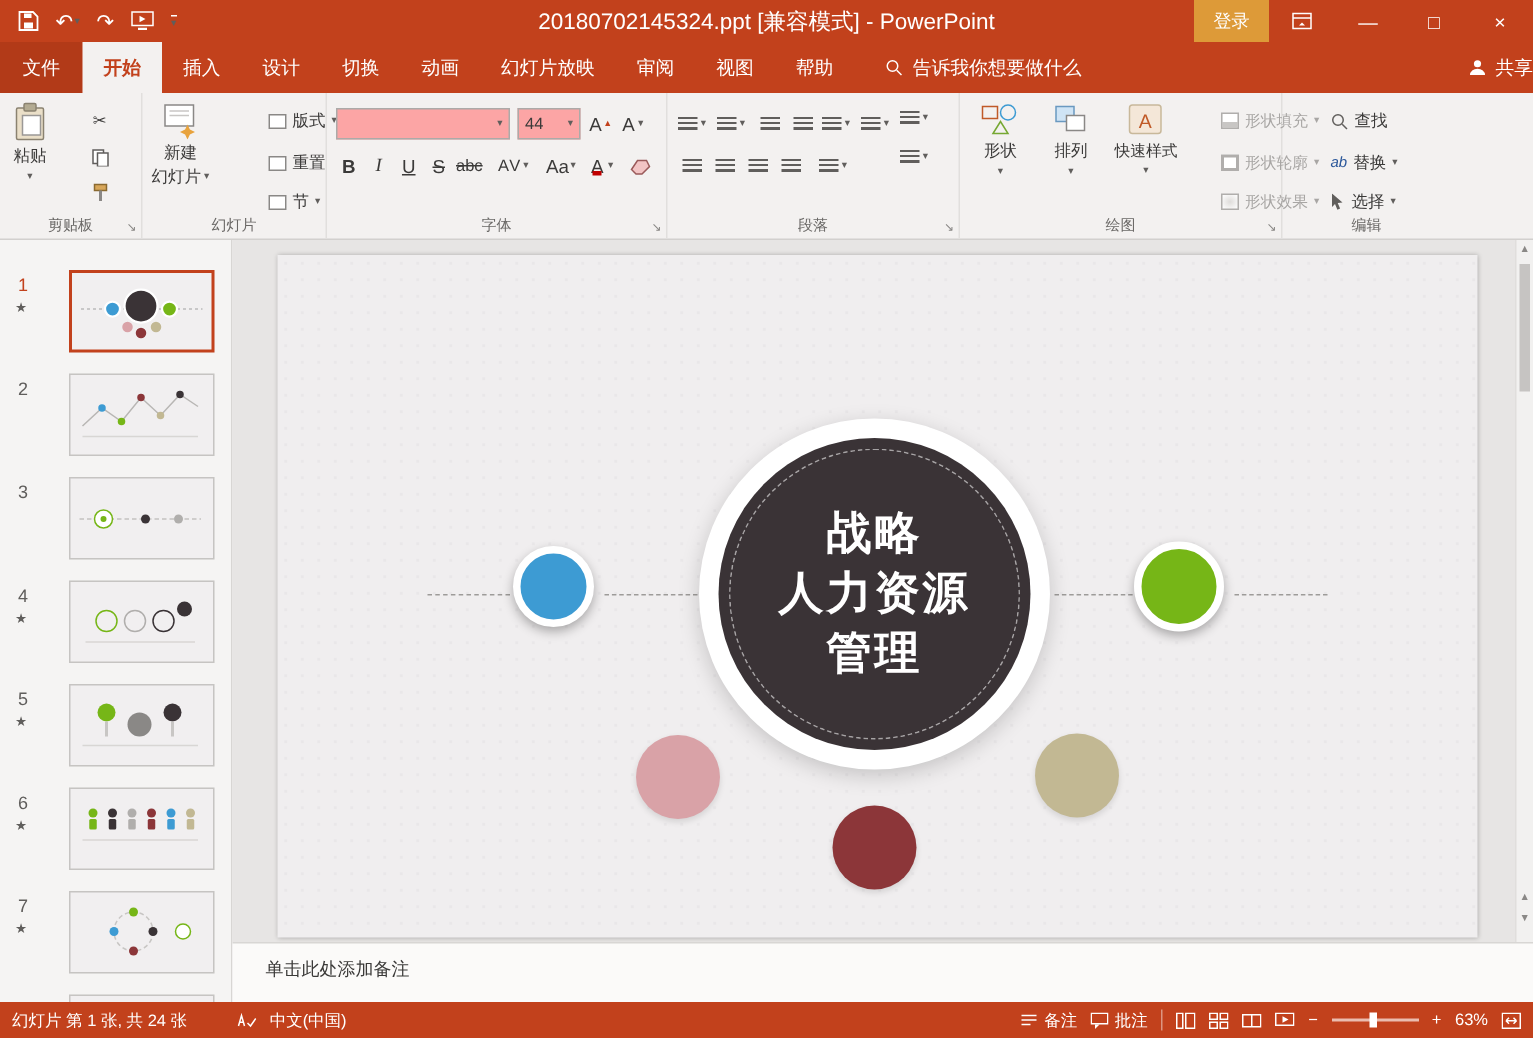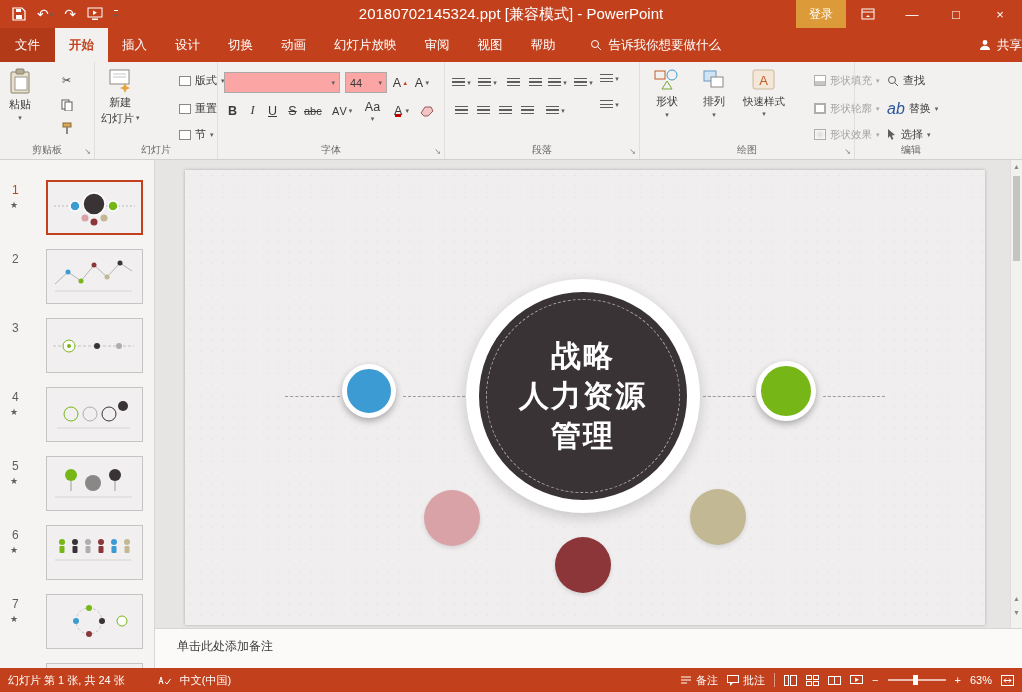--- a/index.html
+++ b/index.html
@@ -243,21 +243,21 @@
       </span>
       <span class="fbtn" style="left:6px;top:38px;font-weight:bold;">B</span>
       <span class="fbtn" style="left:26px;top:38px;font-style:italic;font-family:'Liberation Serif',serif;">I</span>
       <span class="fbtn" style="left:46px;top:38px;text-decoration:underline;">U</span>
       <span class="fbtn" style="left:66px;top:38px;text-decoration:line-through;">S</span>
       <span class="fbtn" style="left:86px;top:38px;font-size:11px;text-decoration:line-through;">abc</span>
       <span class="fbtn" style="left:114px;top:38px;font-size:11px;letter-spacing:1px;">
           <span>AV</span>
           <span class="dd">▾</span>
         </span>
-      <span class="fbtn" style="left:146px;top:38px;flex-direction:column;">
+      <span class="fbtn" style="left:146px;top:38px;">
           <span>Aa</span>
           <span class="dd">▾</span>
         </span>
       <span class="fbtn" style="left:174px;top:38px;position:absolute;">
           <span style="position:relative;padding:0 2px;"><span>A</span><i class="colorbar"></i></span>
           <span class="dd">▾</span>
         </span>
       <div class="glabel">字体</div>
       <span class="launcher">↘</span>
     </div>
@@ -360,21 +360,21 @@
 
     <div class="rgroup" style="left:855px;width:112px;border-right:none;">
       <div class="srow" style="left:10px;top:8px;">
         <svg width="12" height="12" viewBox="0 0 12 12">
             <circle cx="5" cy="5" r="3.5" fill="none" stroke="#605E5C"></circle>
             <line x1="7.8" y1="7.8" x2="11" y2="11" stroke="#605E5C"></line>
           </svg>
         <span>查找</span>
       </div>
       <div class="srow" style="left:10px;top:36px;">
-        <span style="font-size:16px;color:#2b579a;font-style:italic;">ab</span>
+        <span style="font-size:10px;color:#2b579a;font-style:italic;">ab</span>
         <span>替换</span>
         <span class="dd">▾</span>
       </div>
       <div class="srow" style="left:10px;top:62px;">
         <svg width="10" height="12" viewBox="0 0 10 12">
             <path d="M1 0l7 6-3.2.4L6.4 10l-1.8.8L3 7 1 9z" fill="#605E5C"></path>
           </svg>
         <span>选择</span>
         <span class="dd">▾</span>
       </div>

